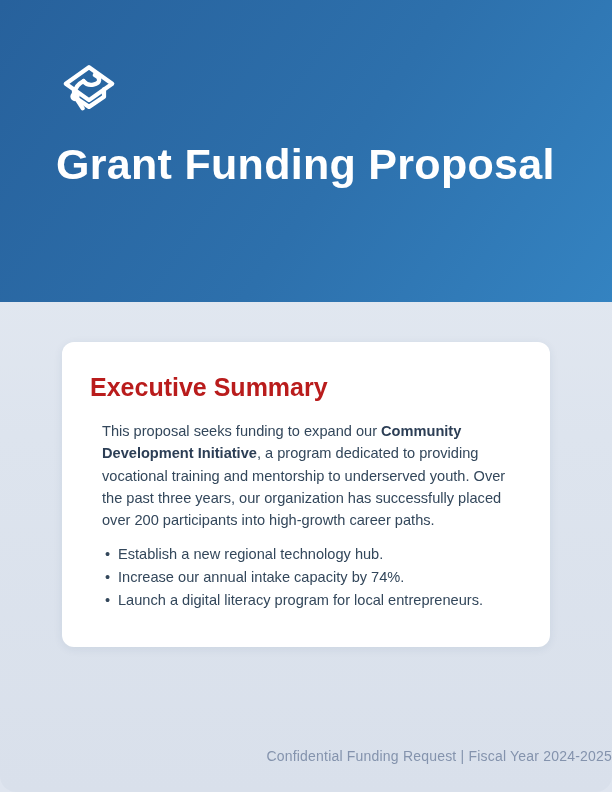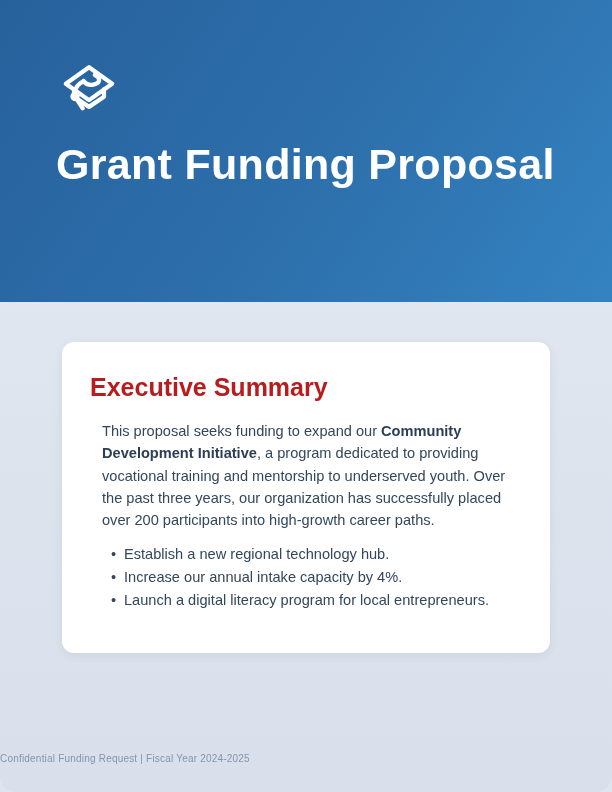--- a/index.html
+++ b/index.html
@@ -64,43 +64,43 @@
   }
   .card p {
     margin: 12px;
     font-size: 14.6px;
     line-height: 22.3px;
     color: #33475b;
   }
   .card p strong { font-weight: 700; color: #2c3e55; }
   .card ul {
     list-style: none;
-    margin: 10px;
+    margin: 4px;
     padding: 0 0 0 11px;
   }
   .card li {
     position: relative;
     padding-left: 13px;
     font-size: 14.6px;
     line-height: 22.6px;
     color: #33475b;
   }
   .card li::before {
     content: "\2022";
     position: absolute;
     left: 0; top: 0;
     color: #33475b;
   }
   
   .page-footer {
     position: absolute;
     left: 0; right: 0;
     bottom: 28px;
-    text-align: left;
-    font-size: 10px;
+    text-align: right;
+    font-size: 14px;
     letter-spacing: 0.2px;
     color: #8493ad;
   }
 </style>
 </head>
 <body>
 
 <div class="page">
 
   <header class="hero">
@@ -116,21 +116,21 @@
     </div>
     <h1>Grant Funding Proposal</h1>
   </header>
 
   <main class="content">
     <section class="card">
       <h2>Executive Summary</h2>
       <p><span>This proposal seeks funding to expand our </span><strong>Community Development Initiative</strong><span>, a program dedicated to providing vocational training and mentorship to underserved youth. Over the past three years, our organization has successfully placed over 200 participants into high-growth career paths.</span></p>
       <ul>
         <li>Establish a new regional technology hub.</li>
-        <li>Increase our annual intake capacity by 4%.</li>
+        <li>Increase our annual intake capacity by 74%.</li>
         <li>Launch a digital literacy program for local entrepreneurs.</li>
       </ul>
     </section>
   </main>
 
   <footer class="page-footer">
     <span>Confidential Funding Request | Fiscal Year 2024-2025</span>
   </footer>
 
 </div>

